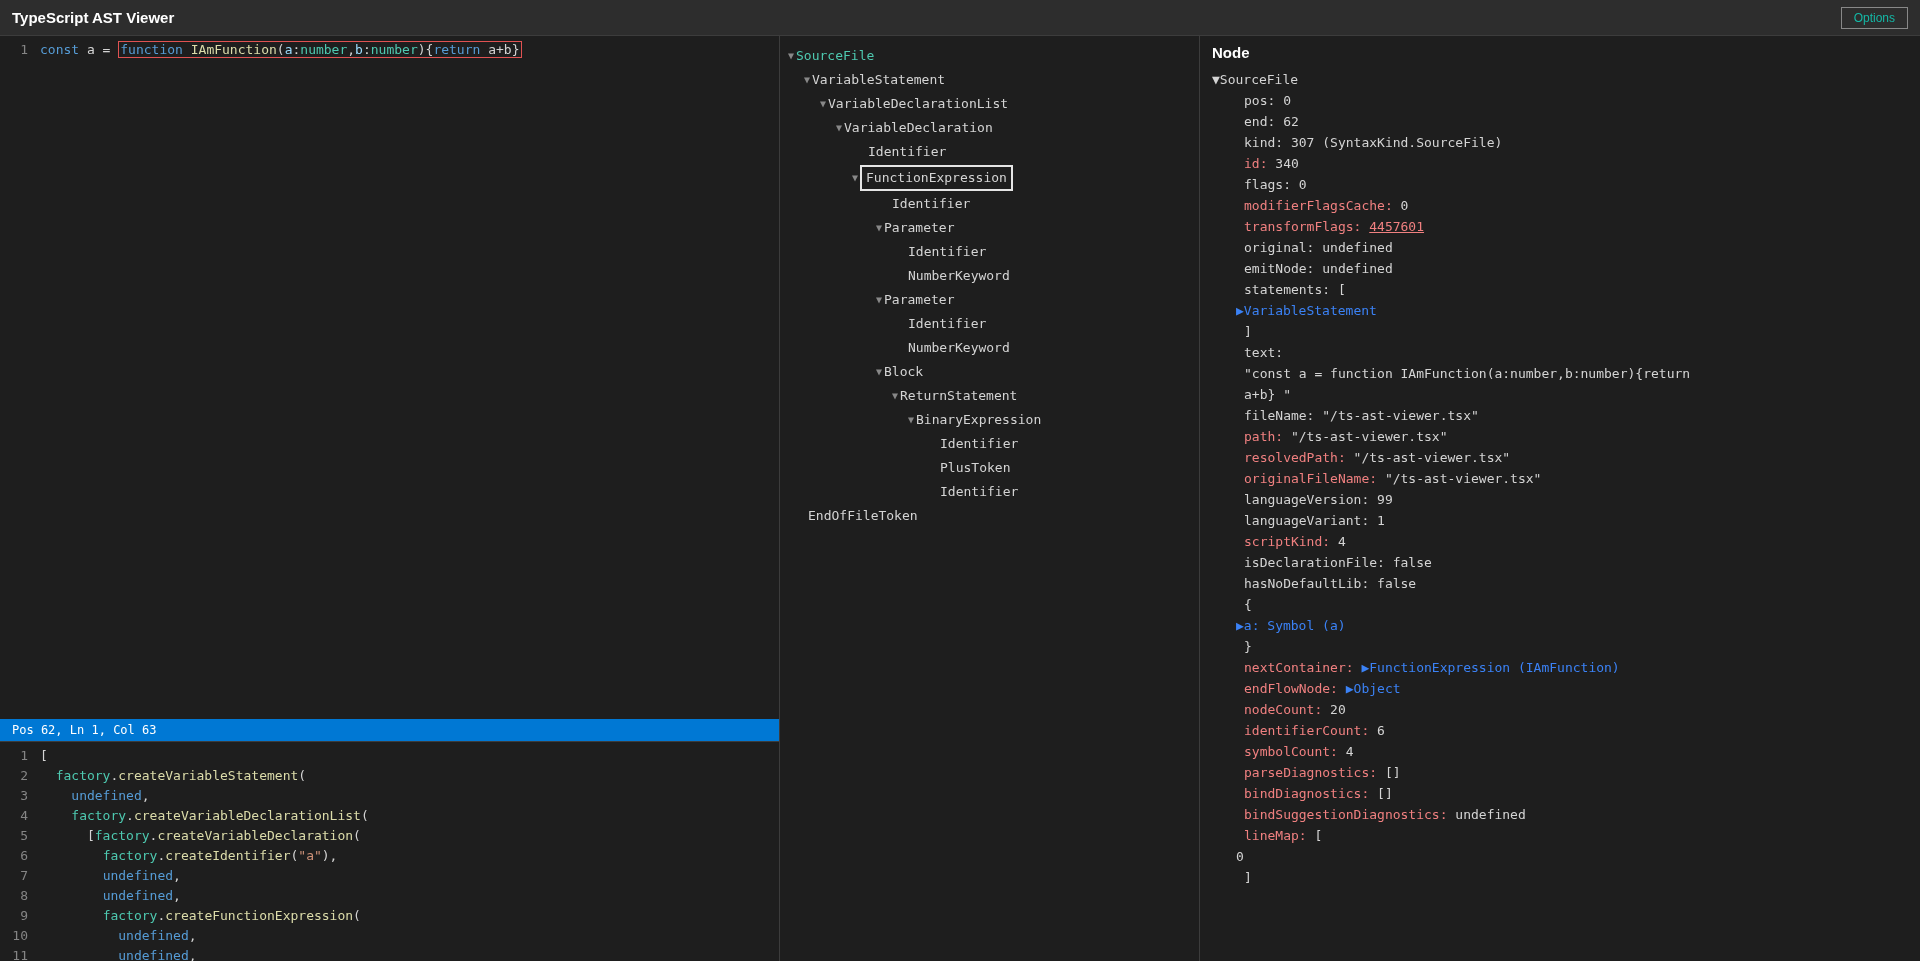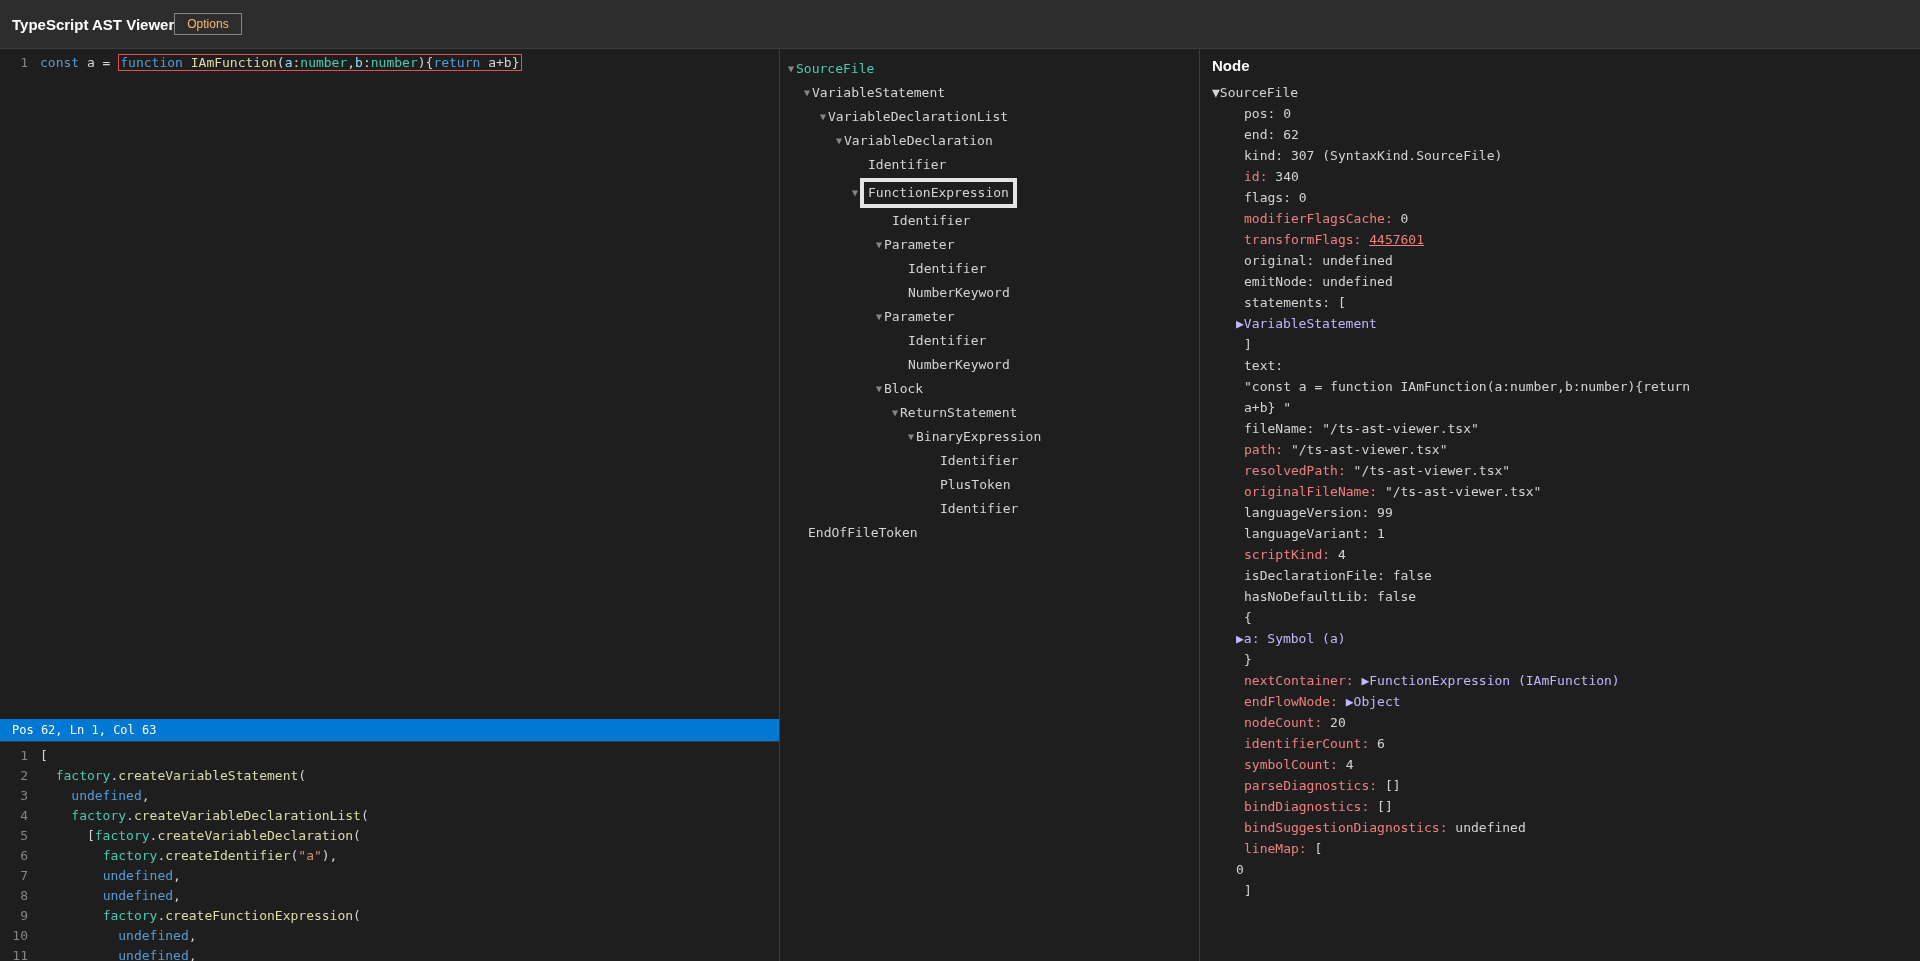--- a/index.html
+++ b/index.html
@@ -10,35 +10,36 @@
       font-size: 13px;
       height: 961px;
       overflow: hidden;
       display: flex;
       flex-direction: column;
     }
 
     
     .header {
       background: #2d2d2d;
-      padding: 13px 12px;
+      padding: 6px 12px;
       display: flex;
       align-items: center;
+      justify-content: space-between;
       border-bottom: 1px solid #3c3c3c;
       min-height: 36px;
     }
     .header-title {
       color: #ffffff;
       font-size: 15px;
       font-weight: 600;
       font-family: 'Segoe UI', Arial, sans-serif;
     }
     .options-button {
       background: transparent;
-      color: #fdba74;
+      color: #14b8a6;
       border: 1px solid #888;
       padding: 3px 12px;
       cursor: pointer;
       font-size: 12px;
       font-family: 'Segoe UI', Arial, sans-serif;
     }
 
     
     .main-layout {
       display: flex;
@@ -131,21 +132,21 @@
       align-items: center;
       line-height: 22px;
       padding: 1px 0;
       cursor: pointer;
       white-space: nowrap;
     }
     .tree-arrow { color: #888; margin-right: 2px; font-size: 10px; }
     .tree-label { color: #d4d4d4; }
     .tree-label-green { color: #4ec9b0; }
     .tree-selected {
-      border: 4px solid #e5e5e5;
+      border: 2px solid #e5e5e5;
       padding: 0 4px;
     }
 
     
     .node-panel {
       flex: 1;
       overflow: auto;
       padding: 8px 12px;
       background: #1e1e1e;
     }
@@ -157,21 +158,21 @@
       font-family: 'Segoe UI', Arial, sans-serif;
       margin-bottom: 8px;
     }
 
     .node-prop {
       line-height: 21px;
       color: #d4d4d4;
     }
     .node-prop-name { color: #d4d4d4; }
     .node-prop-red { color: #f08080; }
-    .node-prop-cyan { color: #c4b5fd; }
+    .node-prop-cyan { color: #3b82f6; }
     .node-prop-value { color: #d4d4d4; }
     .node-prop-indent { margin-left: 32px; }
     .node-prop-indent2 { margin-left: 24px; }
   </style>
 </head>
 <body>
 
 <div class="header">
   <span class="header-title">TypeScript AST Viewer</span>
   <button class="options-button">Options</button>

